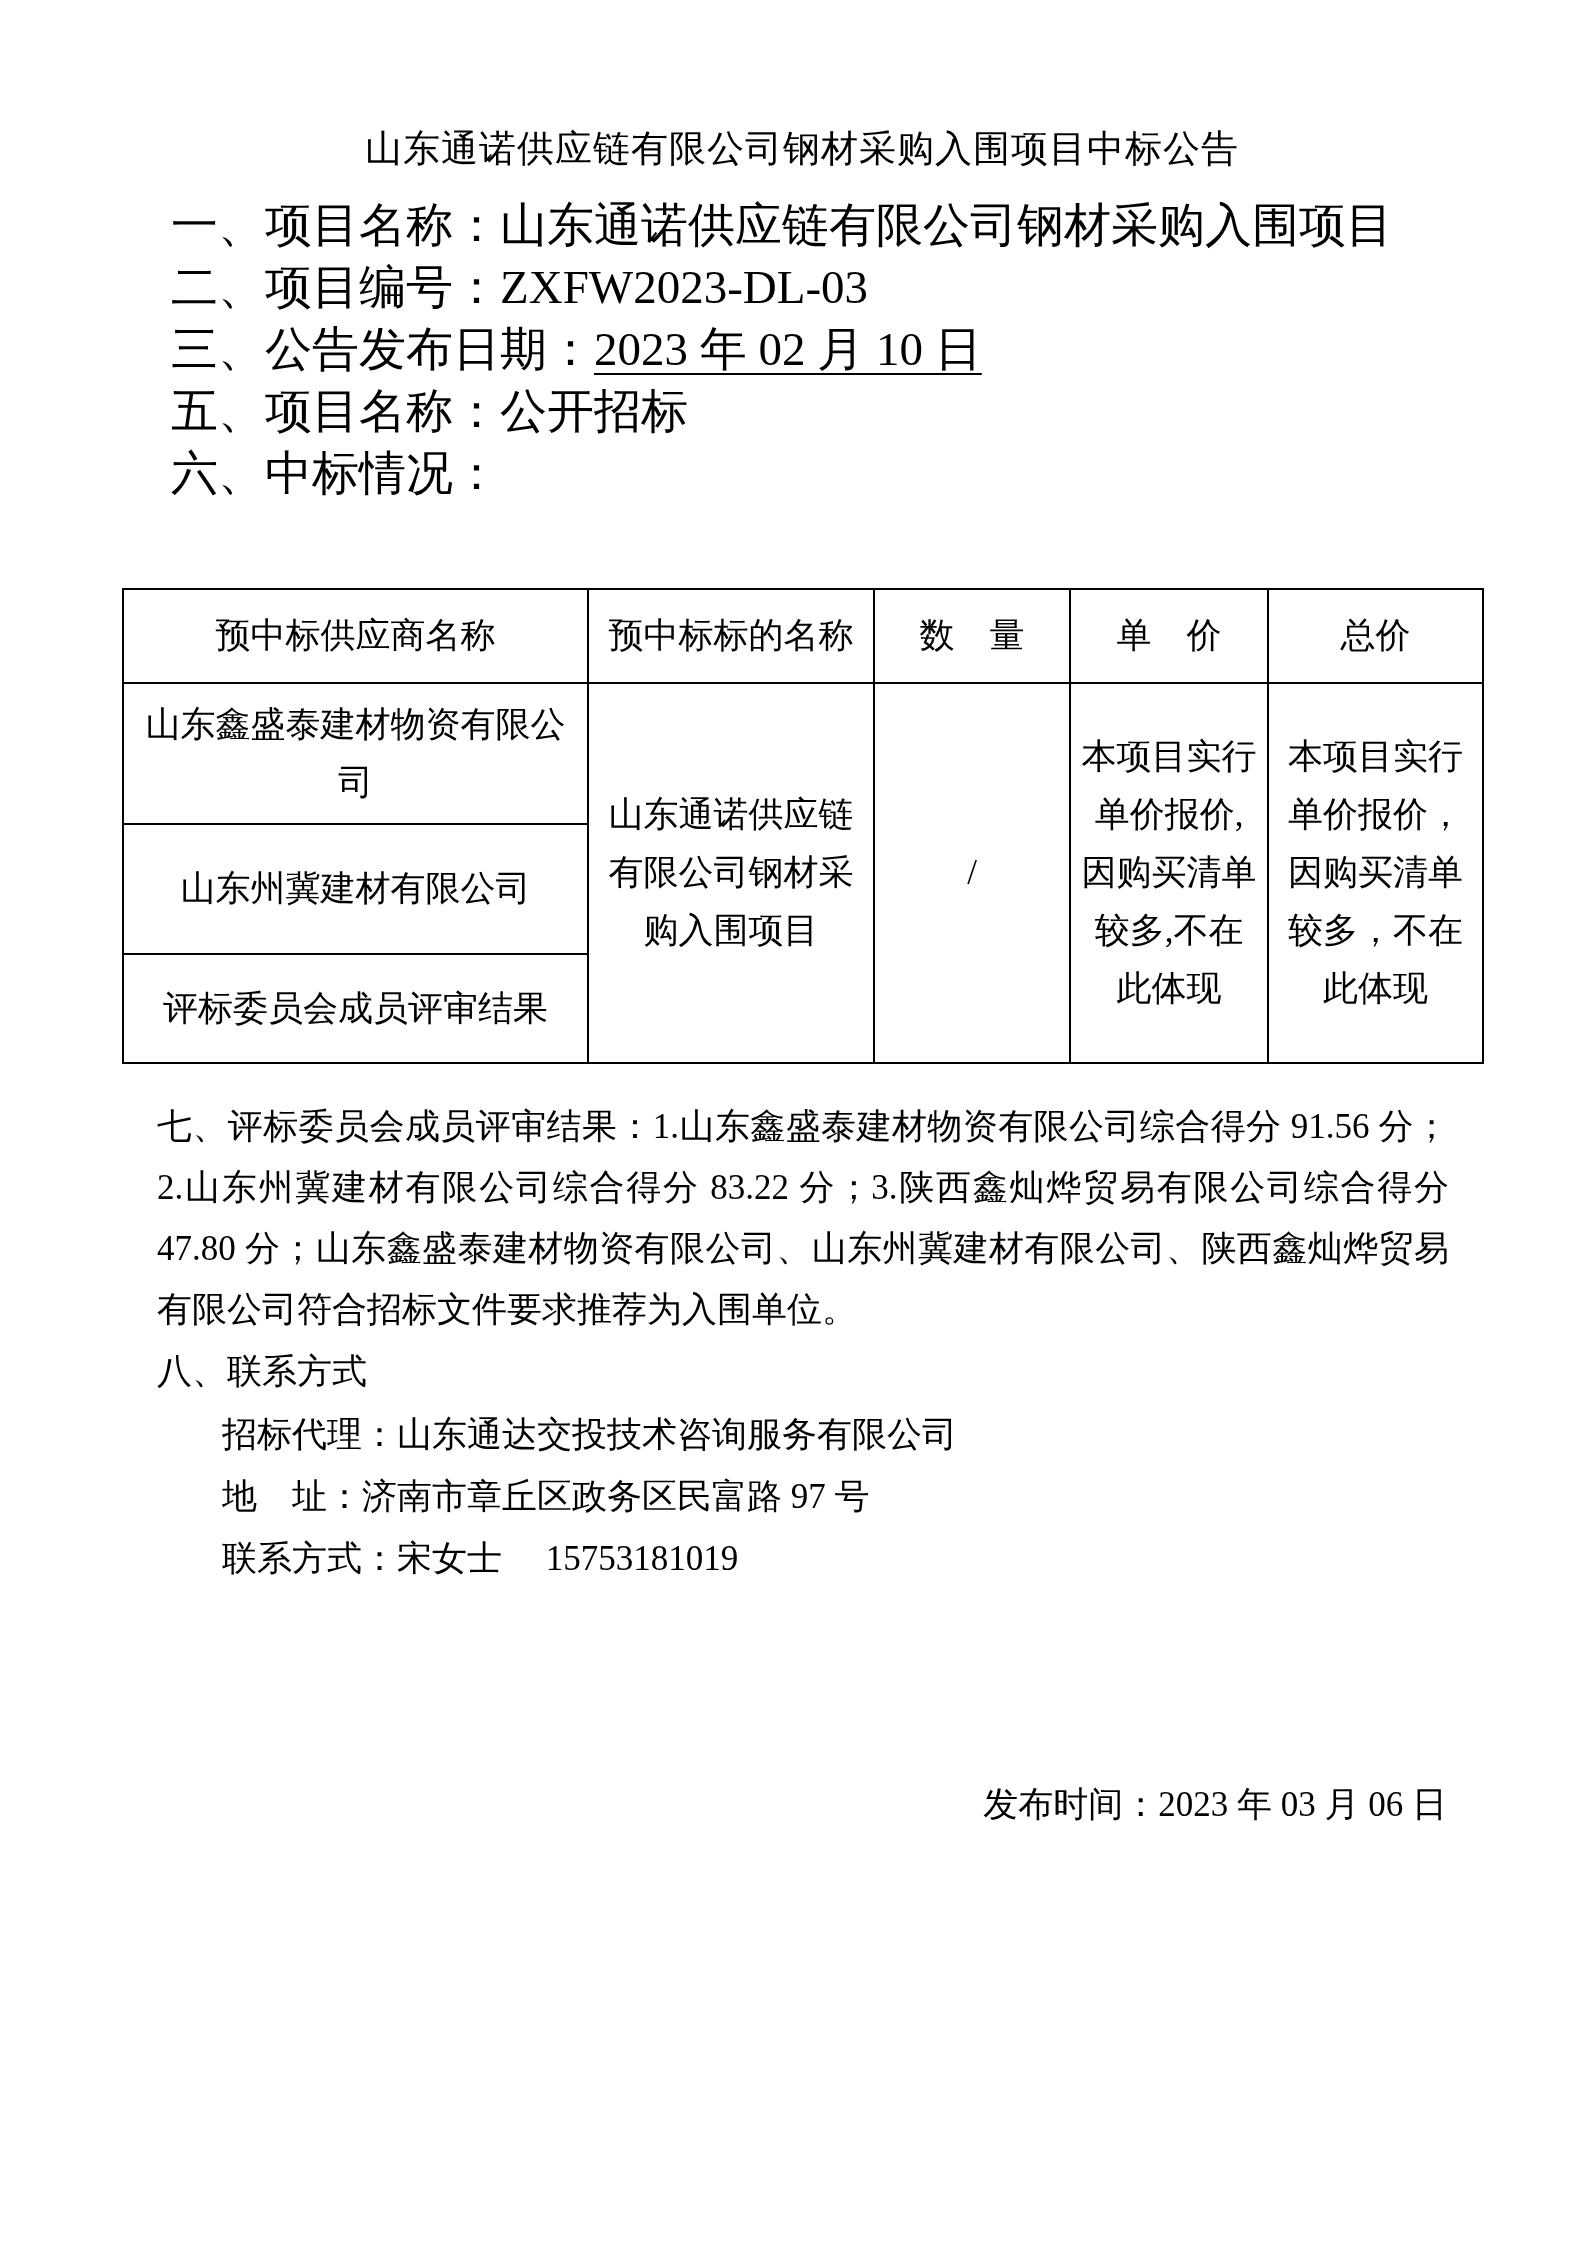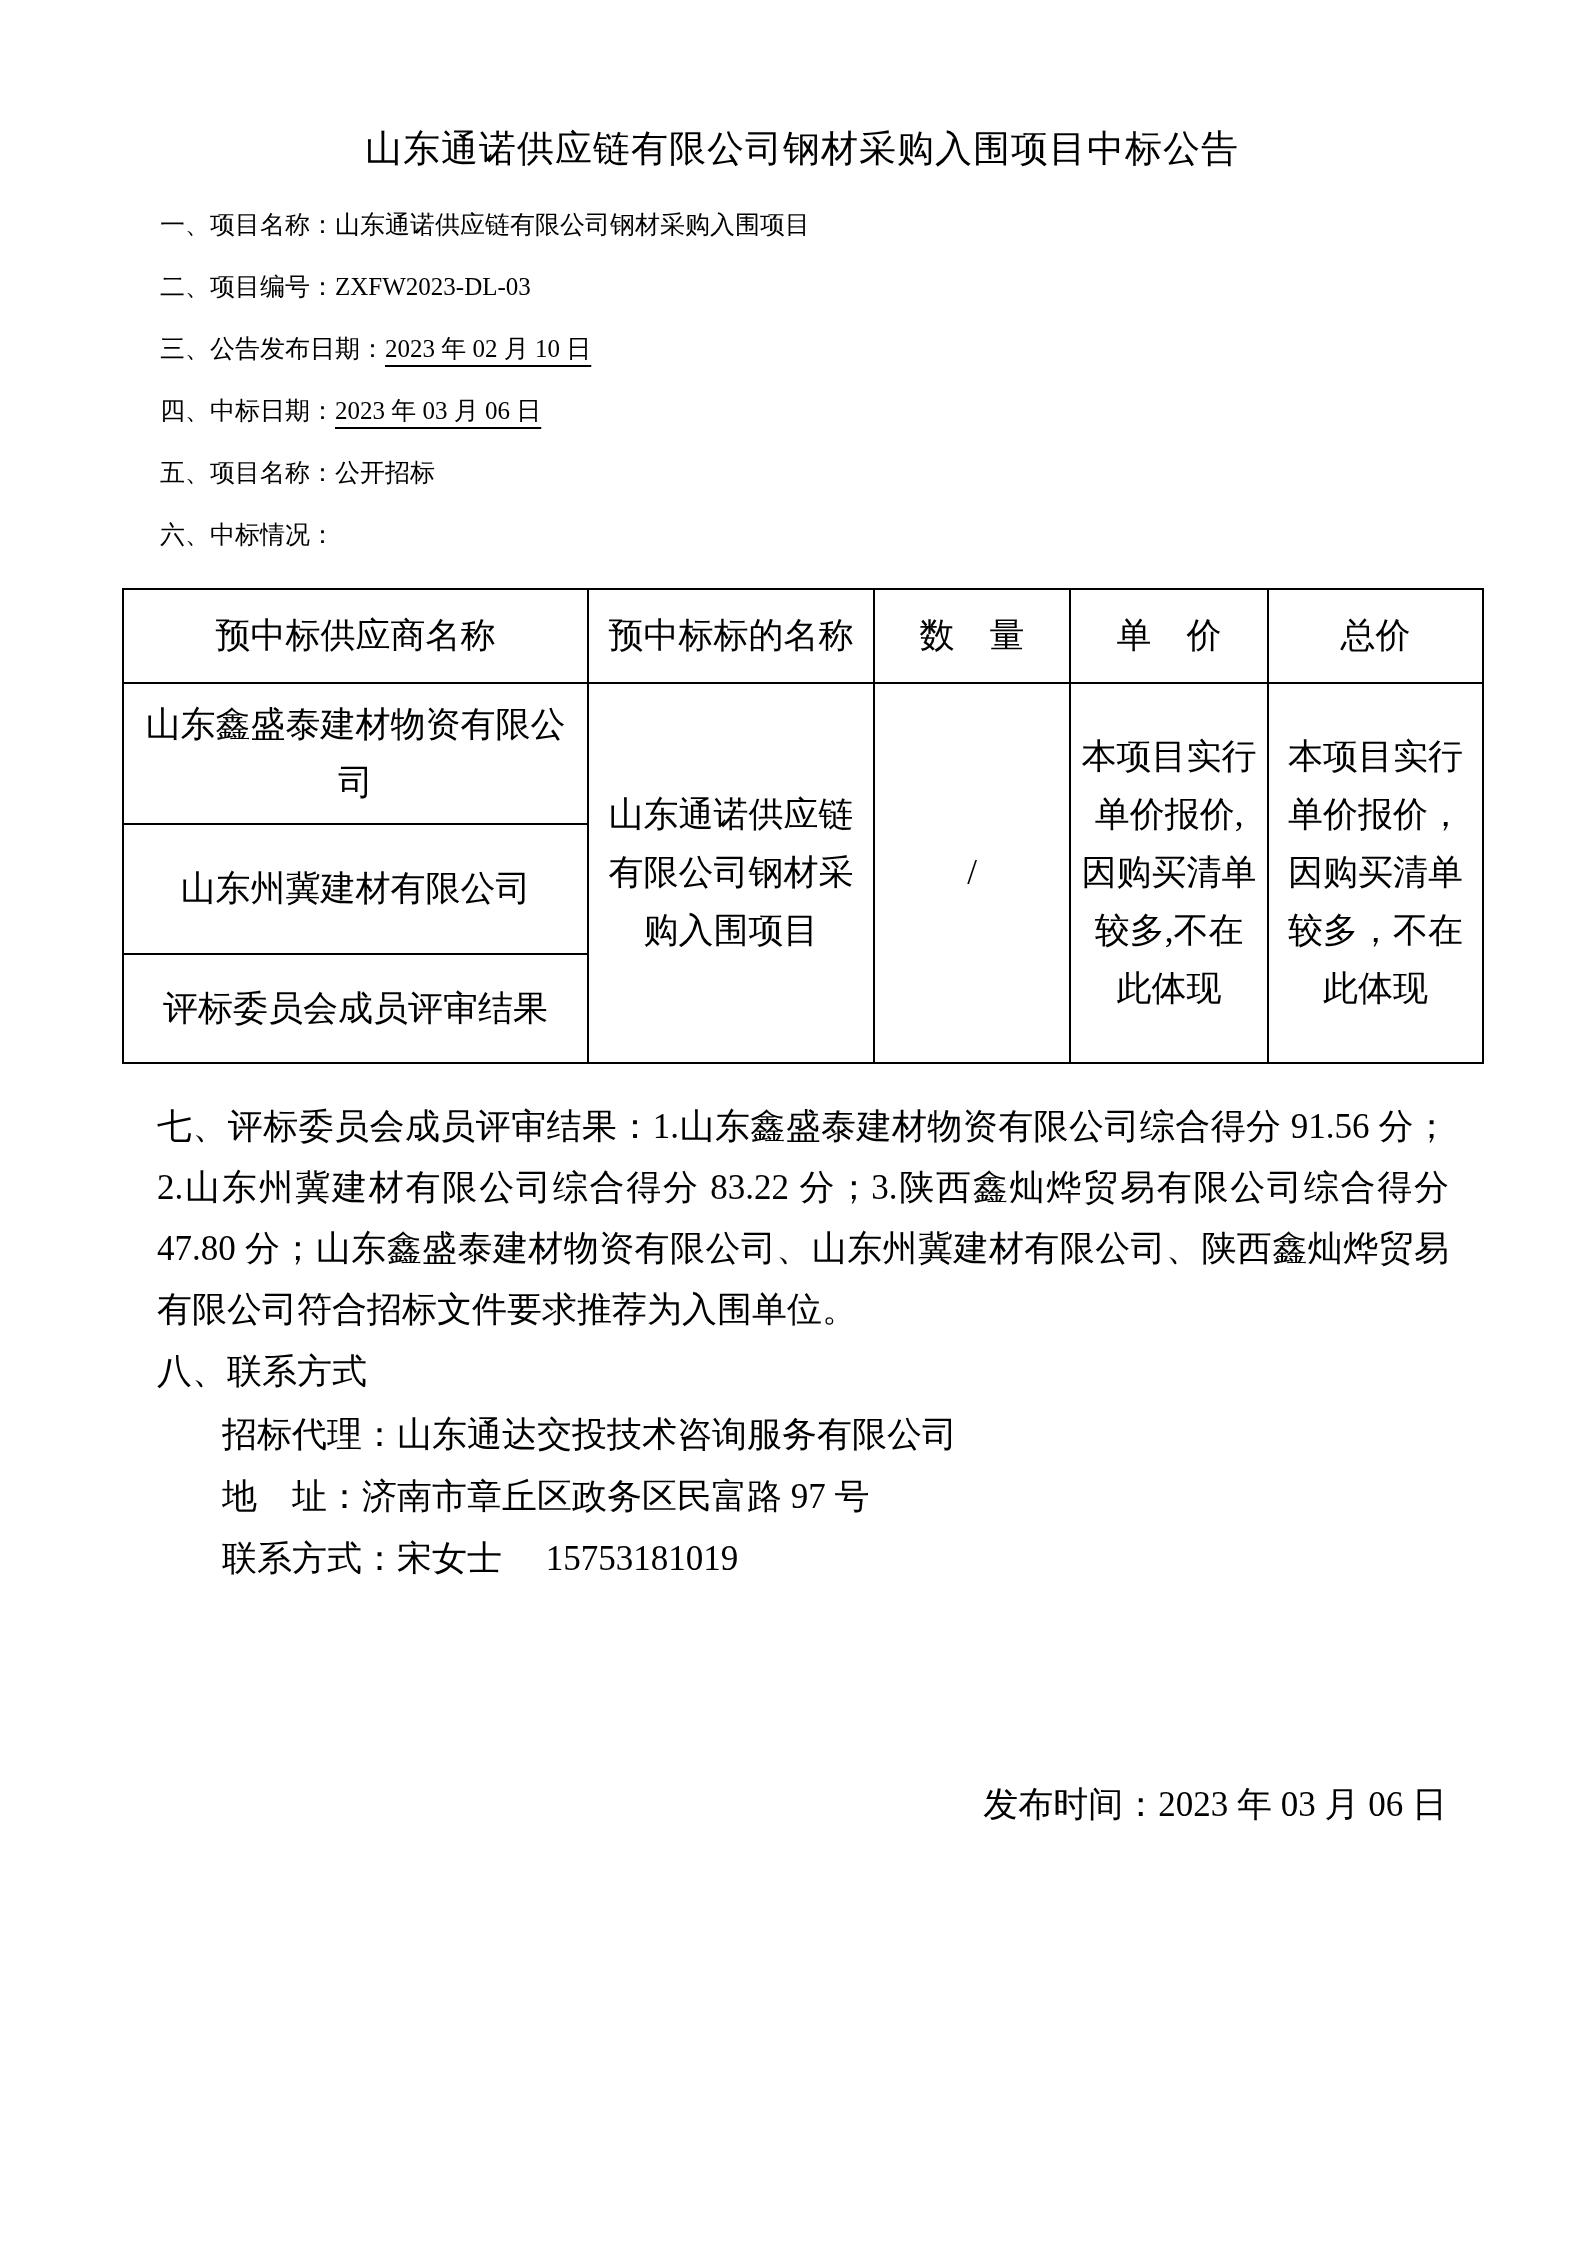--- a/index.html
+++ b/index.html
@@ -17,22 +17,22 @@
     left: 157px; top: 124px; width: 1290px;
     text-align: center;
     font-size: 37px;
     font-weight: normal;
     line-height: 50px;
     letter-spacing: 1px;
     white-space: nowrap;
   }
   .info-block {
     position: absolute;
-    left: 160px; top: 194px;
-    font-size: 25px;
+    left: 171px; top: 194px;
+    font-size: 47px;
     line-height: 62px;
     white-space: nowrap;
   }
   .u {
     text-decoration: underline;
     text-underline-offset: 8px;
     text-decoration-thickness: 2px;
   }
   table.award {
     position: absolute;
@@ -89,21 +89,20 @@
 <body>
 
 <div class="page">
 
   <div class="doc-title">山东通诺供应链有限公司钢材采购入围项目中标公告</div>
 
   <div class="info-block">
     <div class="line"><span>一、项目名称：</span><span>山东通诺供应链有限公司钢材采购入围项目</span></div>
     <div class="line"><span>二、项目编号：</span><span>ZXFW2023-DL-03</span></div>
     <div class="line"><span>三、公告发布日期：</span><span class="u">2023 年 02 月 10 日</span></div>
-    <div class="line"><span>四、中标日期：</span><span class="u">2023 年 03 月 06 日</span></div>
     <div class="line"><span>五、项目名称：</span><span>公开招标</span></div>
     <div class="line"><span>六、中标情况：</span><span></span></div>
   </div>
 
   <table class="award">
     <colgroup>
       <col style="width:465px">
       <col style="width:286px">
       <col style="width:196px">
       <col style="width:198px">

